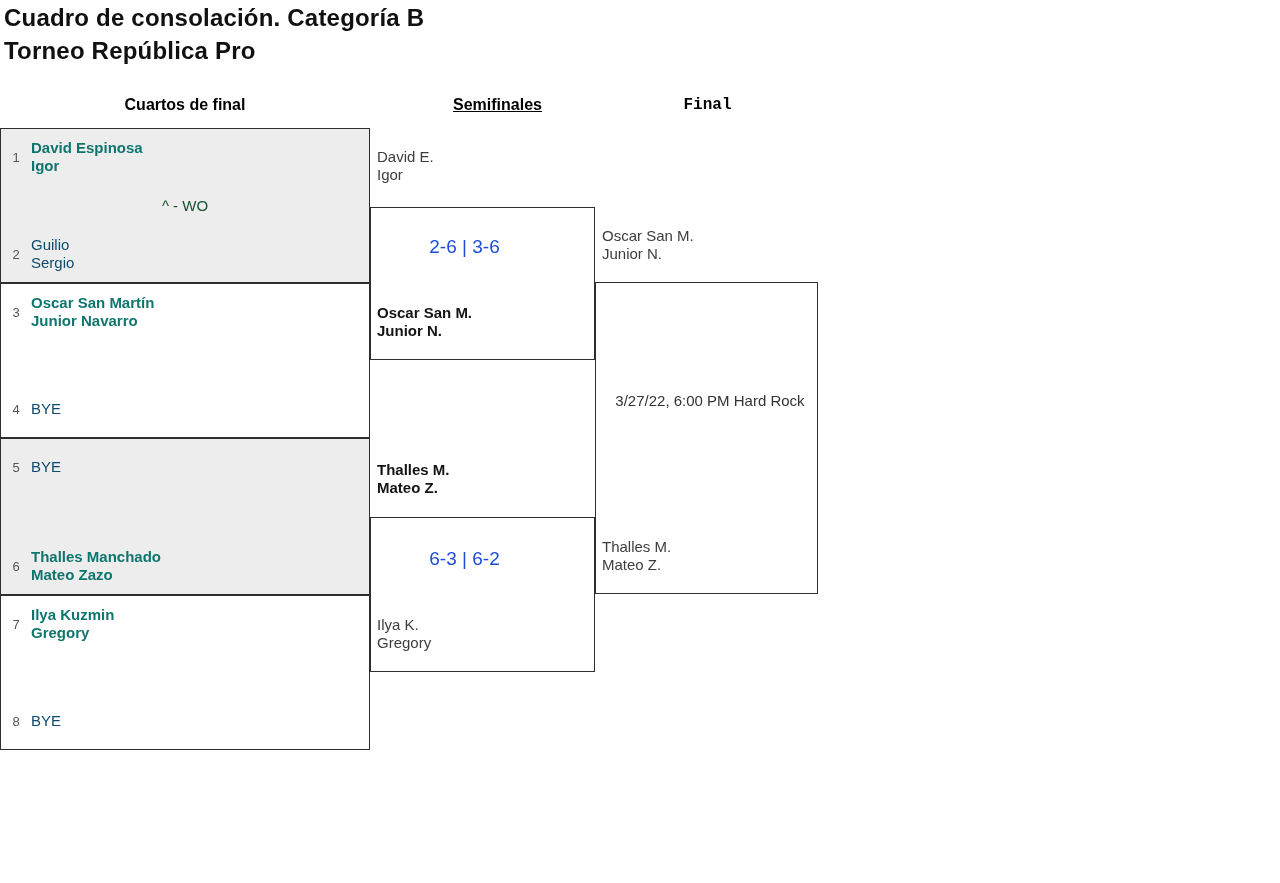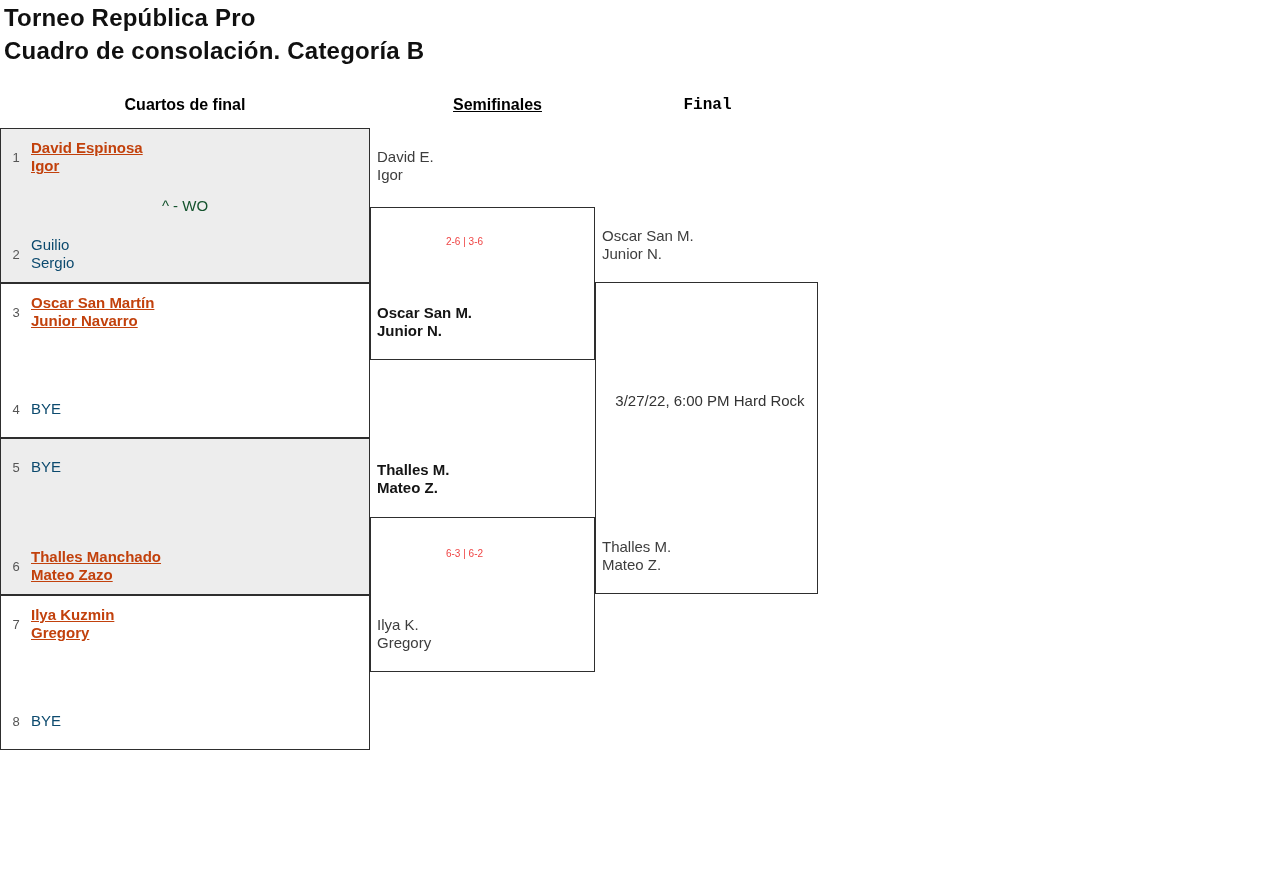--- a/index.html
+++ b/index.html
@@ -41,48 +41,48 @@
   .sf-box { left:370px; width:225px; }
   .sf1 { top:207px; height:153px; }
   .sf2 { top:517px; height:155px; }
   .final-box { left:595px; top:282px; width:223px; height:312px; }
 
   
   .team-row { height:56px; display:flex; align-items:center; padding:0 10px 0 8px; }
   .seed { width:14px; flex:none; margin-right:8px; text-align:center;
           font-size:13px; color:#555; }
   .names { font-size:15px; line-height:18px; color:#0c4a6e; }
-  .names.winner { color:#c2410c; font-weight:bold;text-decoration:underline; }
+  .names.winner { color:#0f766e; font-weight:bold; }
   .qf-score { flex:1; display:flex; align-items:center; justify-content:center;
               font-size:15px; color:#14532d; }
 
   
   .float-names { position:absolute; font-size:15px; line-height:18px; color:#3d3d3d; }
   .float-names.winner { color:#141414; font-weight:bold; }
   .box-score { position:absolute; left:370px; width:189px; text-align:center;
-               font-size:10px; color:#ef4444; }
+               font-size:19px; color:#1d4ed8; }
   .sf1-team1 { left:377px; top:148px; }
   .sf1-score { top:236px; }
   .sf1-team2 { left:377px; top:304px; }
   .sf2-team1 { left:377px; top:461px; }
   .sf2-score { top:548px; }
   .sf2-team2 { left:377px; top:616px; }
   .f-team1   { left:602px; top:227px; }
   .f-team2   { left:602px; top:538px; }
   .f-date    { position:absolute; left:595px; top:392px; width:230px; text-align:center;
                font-size:15px; color:#333; }
 </style>
 </head>
 <body>
 
 <div class="page">
 
   <div class="titles">
+    <div>Cuadro de consolación. Categoría B</div>
     <div>Torneo República Pro</div>
-    <div>Cuadro de consolación. Categoría B</div>
   </div>
 
 
   <div class="col-header col-qf">Cuartos de final</div>
   <div class="col-header col-sf">Semifinales</div>
   <div class="col-header col-f">Final</div>
 
   <div class="box qf qf1 gray">
     <div class="team-row">
       <span class="seed">1</span>

